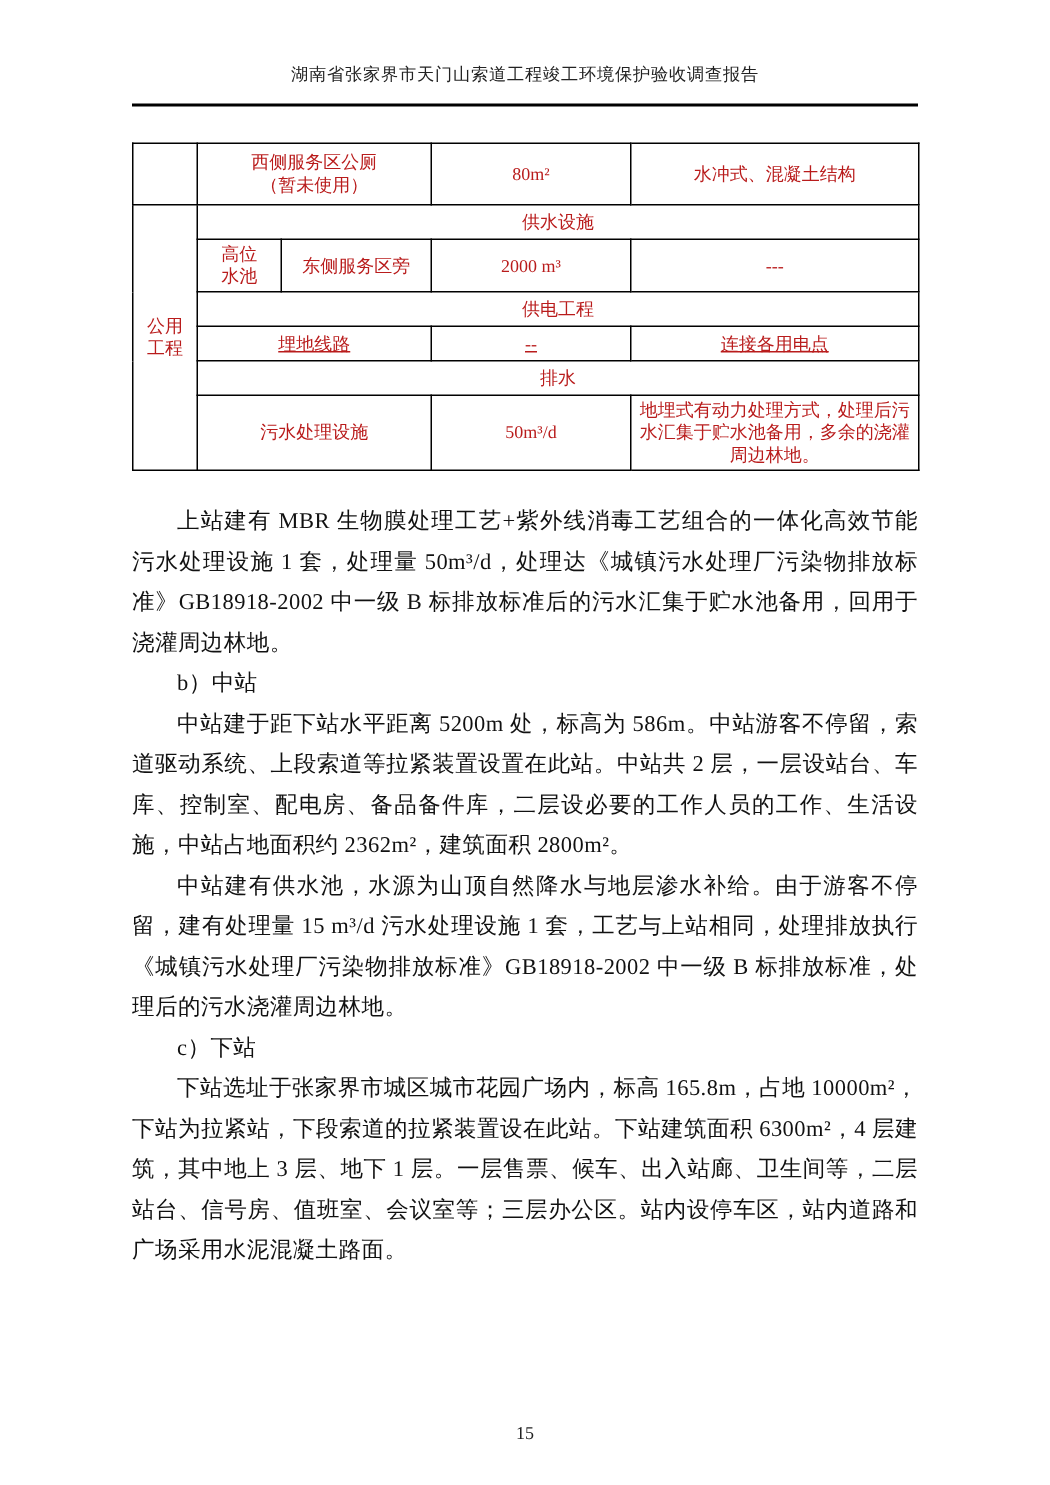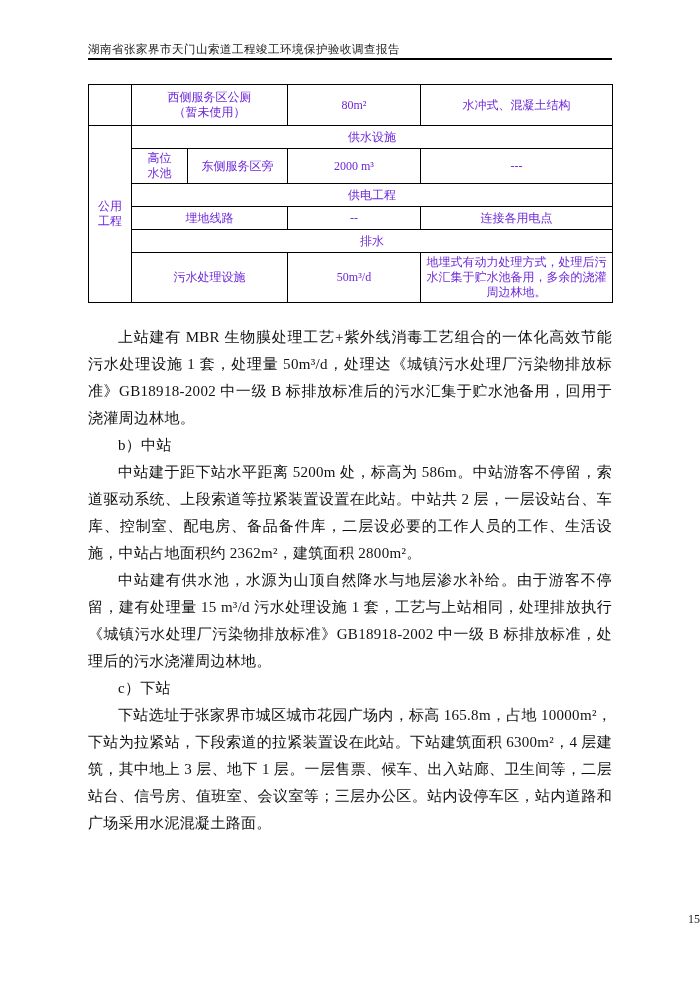--- a/index.html
+++ b/index.html
@@ -10,76 +10,76 @@
     background: #ffffff;
     font-family: "Liberation Serif", "DejaVu Serif", serif;
     color: #111111;
     overflow: hidden;
   }
   .content { width: 524px; margin: 0 auto 0 88px; }
 
   
   .header { margin: 0 auto 0 88px; width: 524px; padding-top: 42px; }
   .header-title {
-    text-align: left;
+    text-align: center;
     font-size: 11.5px;
     letter-spacing: 0.5px;
     color: #222;
-    padding-bottom: 1px;
+    padding-bottom: 12px;
   }
   .header-rule { border-bottom: 2px solid #000; height: 0; }
 
   
   table.util {
     border-collapse: collapse;
     width: 524px;
     margin-top: 24px;
     table-layout: fixed;
     font-size: 12px;
     line-height: 15px;
-    color: #6d28d9;
+    color: #b91c1c;
   }
   table.util td {
     border: 1px solid #000;
     text-align: center;
     vertical-align: middle;
     padding: 2px 4px;
     overflow: hidden;
   }
   table.util { border: 1.5px solid #000; }
   .pre { white-space: pre-line; }
   td.sec {
     text-align: left;
     font-weight: normal;
     padding-left: 7px;
   }
   tr.r1 td { height: 36px; }
   tr.r2 td { height: 18px; }
   tr.r3 td { height: 30px; }
   tr.r4 td { height: 18px; margin-top: 48px; }
-  tr.r5 td { height: 18px; }
+  tr.r5 td { height: 18px; text-decoration: underline; }
   tr.r6 td { height: 18px; }
   tr.r7 td { height: 44px; }
 
   
   .bodytext { margin-top: 21px; }
   .bodytext p {
     margin: 0;
     font-size: 15px;
     line-height: 27px;
     text-align: justify;
     text-indent: 2em;
     letter-spacing: 0.3px;
   }
 
   .page-number {
     position: absolute;
     left: 0; right: 0;
-    top: 912px;
-    text-align: right;
+    top: 948px;
+    text-align: center;
     font-size: 12px;
     color: #222;
   }
 </style>
 </head>
 <body>
 
 <div class="page">
 
   <div class="header">

